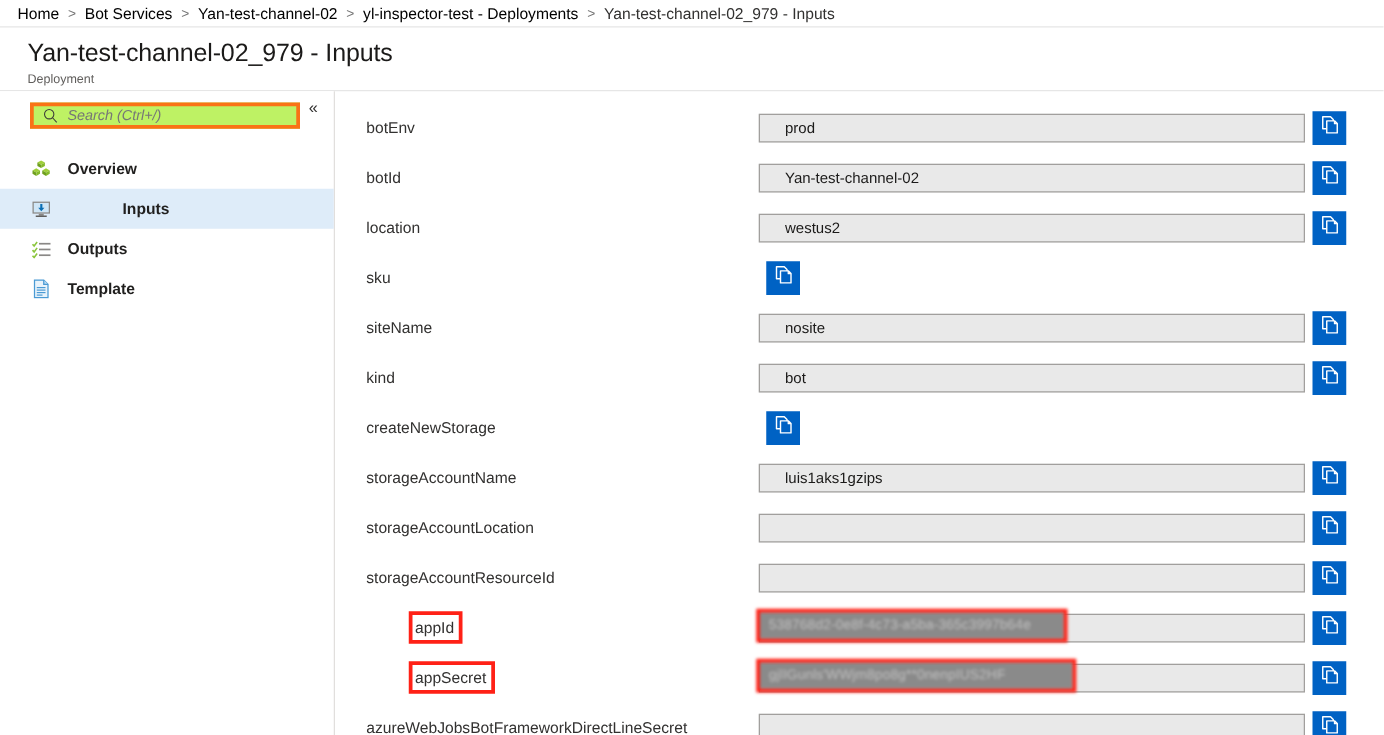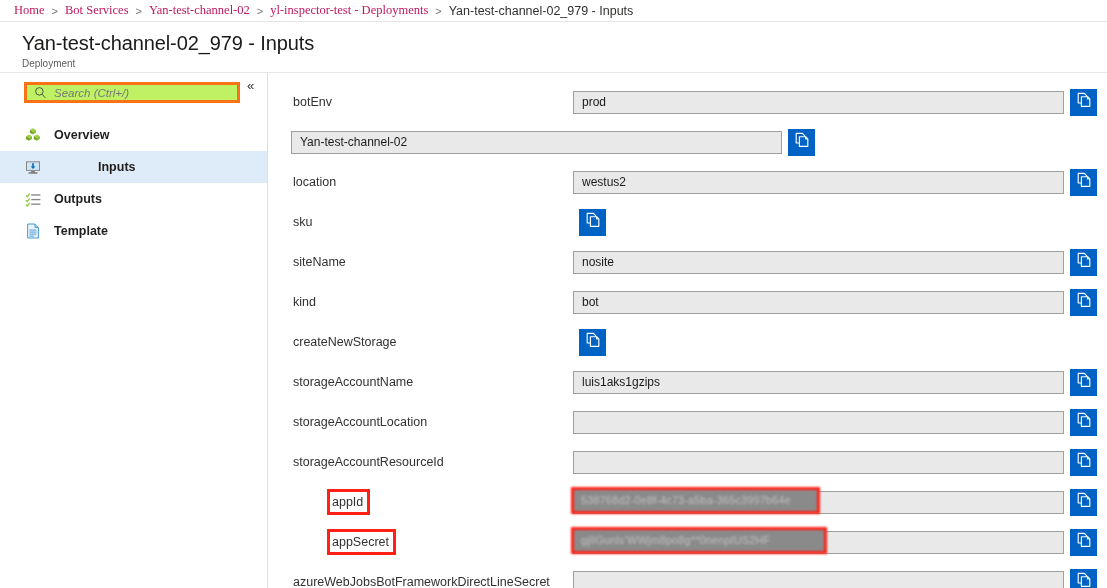--- a/index.html
+++ b/index.html
@@ -14,21 +14,21 @@
   
   .breadcrumb {
     height: 22px;
     display: flex;
     align-items: center;
     padding-left: 14px;
     border-bottom: 1px solid #e6e6e6;
     font-size: 12.5px;
     white-space: nowrap;
   }
-  .crumb-link { color: #be185d; cursor: pointer; font-family: Liberation Serif, serif; }
+  .crumb-link { color: #000000; cursor: pointer; }
   .crumb-current { color: #323130; }
   .crumb-sep {
     color: #767676;
     margin: 0 7px;
     font-size: 11px;
   }
 
   
   .page-header {
     padding: 8px 0 0 22px;
@@ -131,20 +131,21 @@
     padding-top: 9px;
     overflow: hidden;
     position: relative;
   }
   .param-row {
     height: 40px;
     display: flex;
     align-items: center;
     padding-left: 23px;
     position: relative;
+    gap: 34px;
   }
   .param-label {
     width: 282px;
     min-width: 282px;
     font-size: 12.5px;
     color: #323130;
     line-height: 16px;
     padding: 2px 4px 2px 2px;
     position: relative;
   }
@@ -161,29 +162,29 @@
     min-width: 282px;
     display: flex;
     align-items: center;
   }
   .field-wrap {
     position: relative;
     display: flex;
     align-items: center;
   }
   .param-field {
-    width: 491px;
+    width: 437px;
     height: 23px;
     border: 1px solid #a19f9d;
     background: #e9e9e9;
     font-size: 12px;
     color: #1b1a19;
     display: flex;
     align-items: center;
-    padding-left: 8px;
+    padding-left: 20px;
     outline: none;
     font-family: "Liberation Sans", sans-serif;
     overflow: hidden;
     white-space: nowrap;
   }
   .redaction {
     position: absolute;
     left: 1px;
     top: 1px;
     height: 21px;
@@ -318,20 +319,23 @@
           <div class="copy-btn">
             <span><svg width="16" height="16" viewBox="0 0 16 16">
                 <path d="M2.2 1.4 H8.4 L10.6 3.6 V11 H2.2 Z" fill="#0062c4" stroke="#ffffff" stroke-width="1.15" stroke-linejoin="round"></path>
                 <path d="M5.4 4.7 H11.6 L13.8 6.9 V14.3 H5.4 Z" fill="#0062c4" stroke="#ffffff" stroke-width="1.15" stroke-linejoin="round"></path>
                 <path d="M11.6 4.7 V6.9 H13.8" fill="none" stroke="#ffffff" stroke-width="1.05" stroke-linejoin="round"></path>
               </svg></span>
           </div>
         </div>
       </div>
       <div class="param-row">
+        <div class="label-slot">
+          <div class="param-label">botId</div>
+        </div>
         <div class="field-wrap">
           <div class="param-field">Yan-test-channel-02</div>
           <div class="copy-btn">
             <span><svg width="16" height="16" viewBox="0 0 16 16">
                 <path d="M2.2 1.4 H8.4 L10.6 3.6 V11 H2.2 Z" fill="#0062c4" stroke="#ffffff" stroke-width="1.15" stroke-linejoin="round"></path>
                 <path d="M5.4 4.7 H11.6 L13.8 6.9 V14.3 H5.4 Z" fill="#0062c4" stroke="#ffffff" stroke-width="1.15" stroke-linejoin="round"></path>
                 <path d="M11.6 4.7 V6.9 H13.8" fill="none" stroke="#ffffff" stroke-width="1.05" stroke-linejoin="round"></path>
               </svg></span>
           </div>
         </div>

